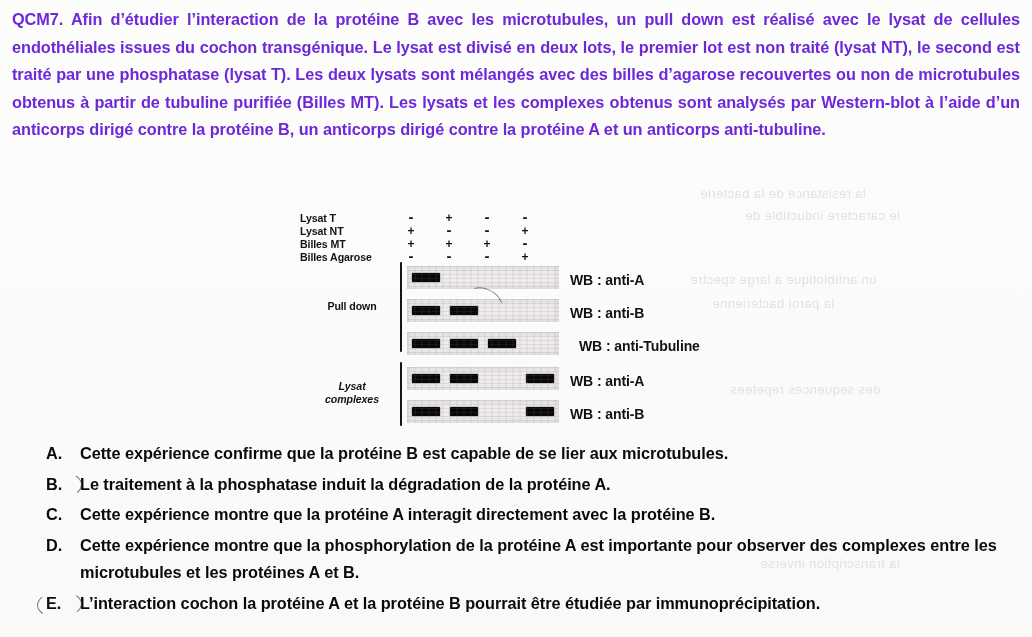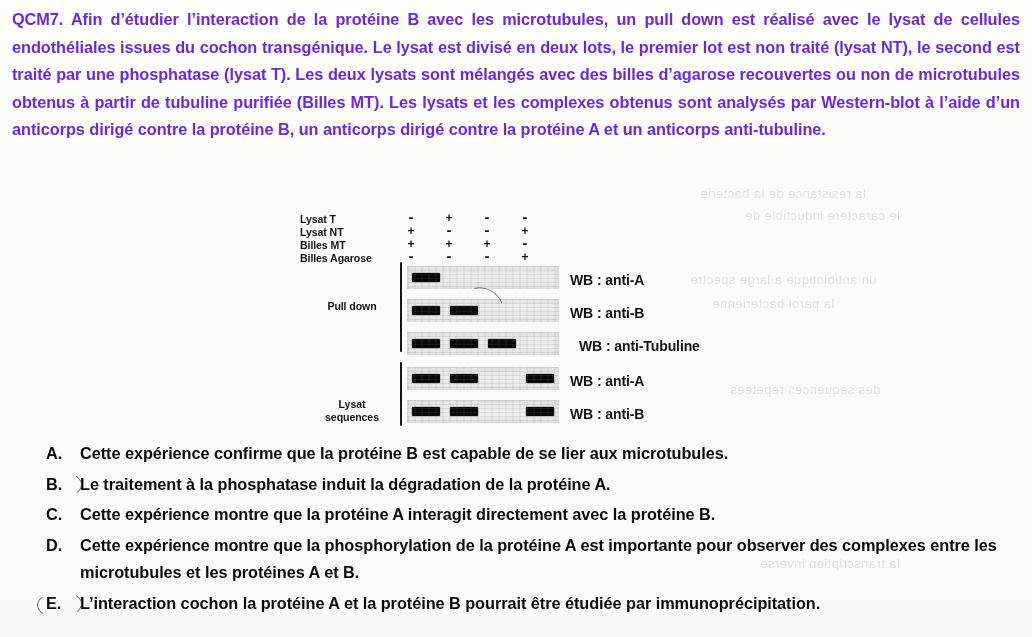--- a/index.html
+++ b/index.html
@@ -60,21 +60,20 @@
 
   
   .matrix {
     position: absolute;
     left: 0;
     top: 0;
     width: 250px;
   }
   .matrix-row {
     display: flex;
-    align-items: center;
     height: 13px;
   }
   .matrix-label {
     width: 92px;
     font-size: 10.6px;
     font-weight: bold;
     color: #121212;
     letter-spacing: -0.1px;
     white-space: nowrap;
   }
@@ -259,23 +258,23 @@
         </div>
       </div>
     </div>
 
   <div class="bracket" style="left:100px; top:50px; height:90px;"></div>
   <div class="bracket" style="left:100px; top:150px; height:64px;"></div>
 
   <div class="group-label" style="left:10px; top:88px; width:84px;">
     <div>Pull down</div>
   </div>
-  <div class="group-label" style="left:10px; top:186px; width:84px;">
+  <div class="group-label" style="left:10px; top:168px; width:84px;font-style:italic;">
     <div>Lysat</div>
-    <div>sequences</div>
+    <div>complexes</div>
   </div>
 
   <div id="blots">
       <div class="strip" style="left: 107px; top: 54px; width: 152px;">
         <div class="band" style="left: 5px; width: 28px;"></div>
       </div>
       <div class="wb" style="left: 270px; top: 60px;">WB : anti-A</div>
       <div class="strip" style="left: 107px; top: 87px; width: 152px;">
         <div class="band" style="left: 5px; width: 28px;"></div>
         <div class="band" style="left: 43px; width: 28px;"></div>

